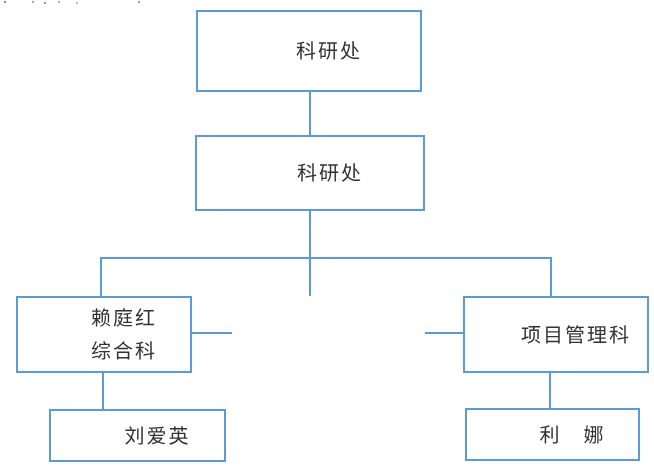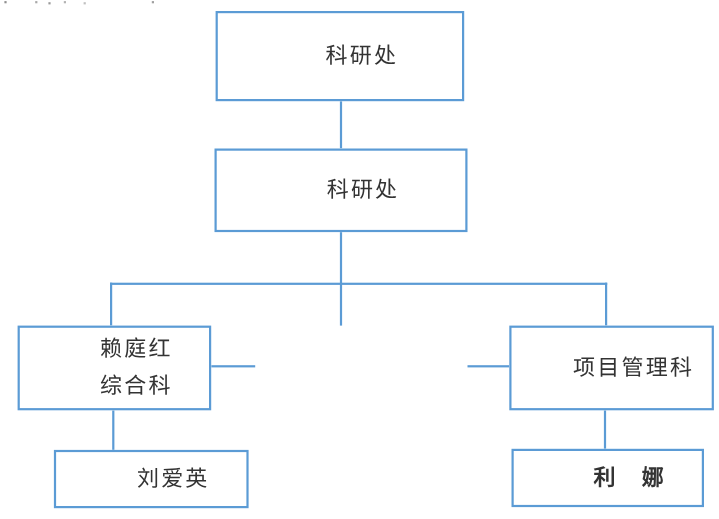--- a/index.html
+++ b/index.html
@@ -30,21 +30,21 @@
   }
   .node span{display:block;}
   .conn{position:absolute;background:#5b9bd5;}
   
   #n-director      {left:196px;top:10px;width:226px;height:82px;}
   #n-deputy        {left:195px;top:135px;width:230px;height:76px;}
   #n-general       {left:16px;top:296px;width:176px;height:77px;}
   #n-achievement   {left:232px;top:296px;width:193px;height:77px;}
   #n-project       {left:463px;top:296px;width:186px;height:77px;}
   #n-staff-left    {left:13px;top:409px;width:177px;height:53px;margin-left:36px;}
-  #n-staff-right   {left:465px;top:408px;width:175px;height:53px;font-weight:bold;}
+  #n-staff-right   {left:465px;top:408px;width:175px;height:53px;}
   
   #c-v-top        {left:309px;top:92px;width:2px;height:43px;}
   #c-v-mid        {left:309px;top:211px;width:2px;height:85px;}
   #c-h-main       {left:100px;top:257px;width:452px;height:2px;}
   #c-v-left-drop  {left:100px;top:257px;width:2px;height:39px;}
   #c-v-right-drop {left:550px;top:257px;width:2px;height:39px;}
   #c-h-left-link  {left:192px;top:332px;width:40px;height:2px;}
   #c-h-right-link {left:425px;top:332px;width:38px;height:2px;}
   #c-v-left-down  {left:102px;top:373px;width:2px;height:36px;}
   #c-v-right-down {left:549px;top:373px;width:2px;height:35px;}

